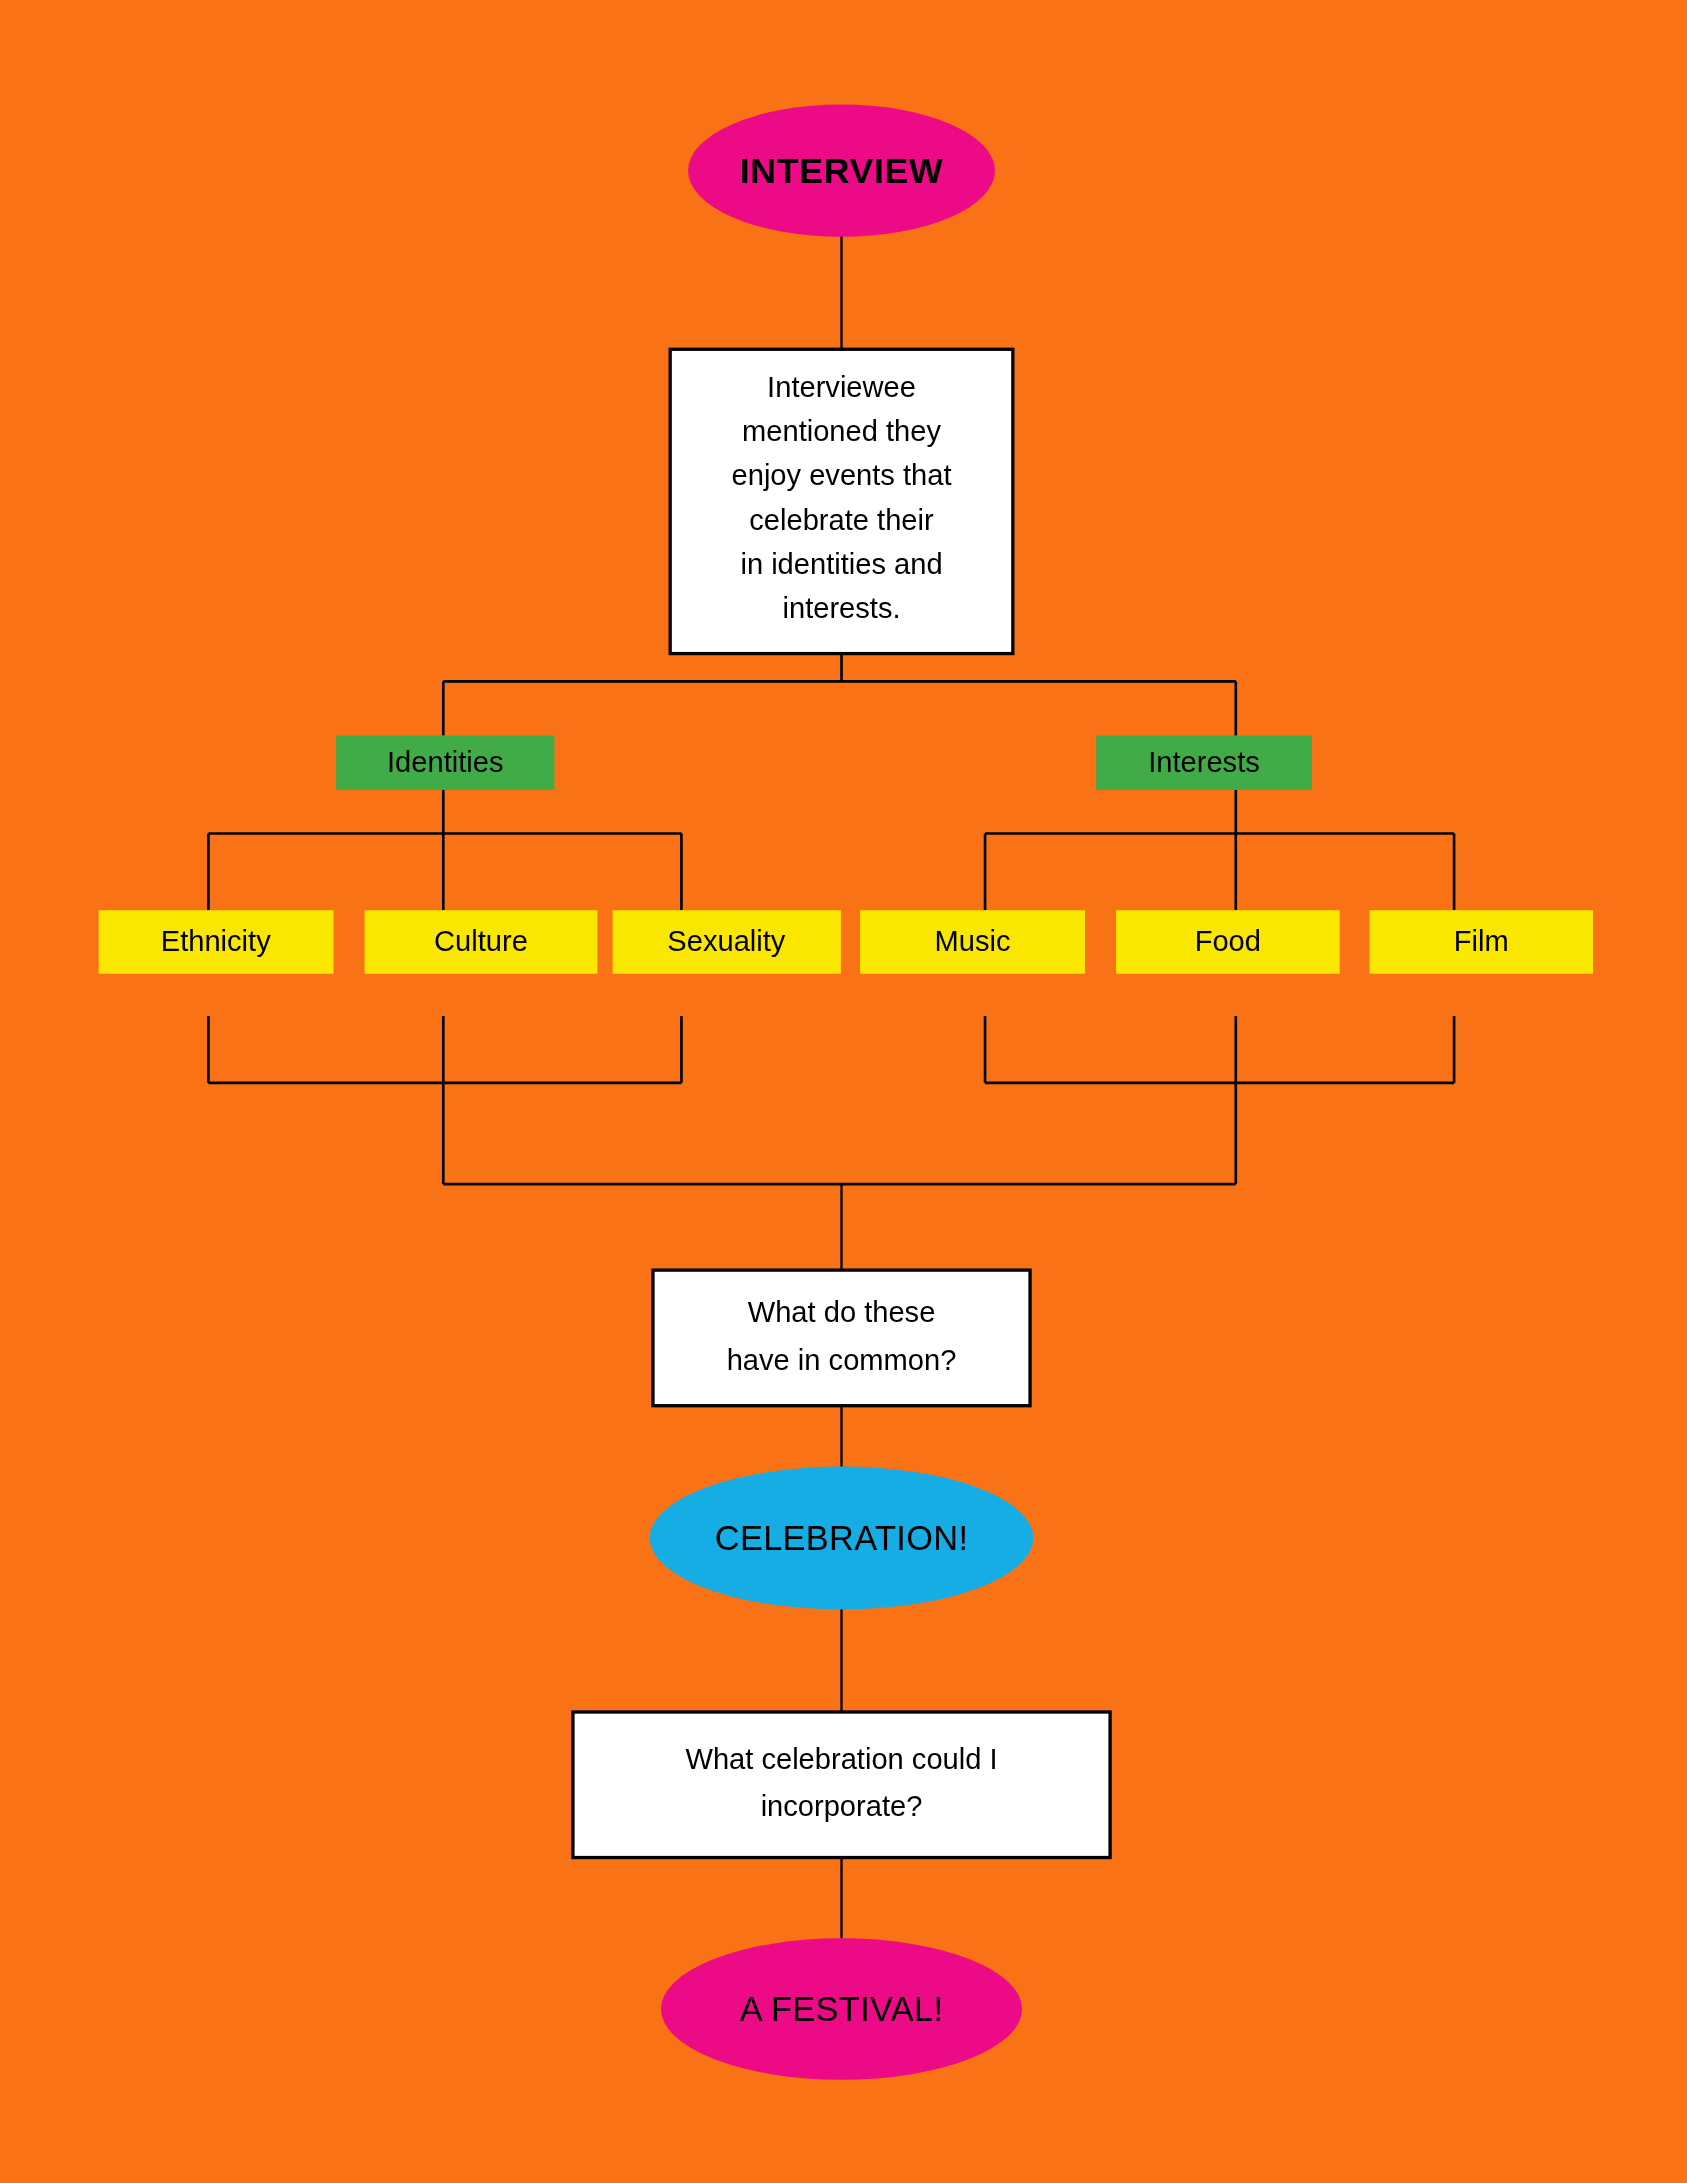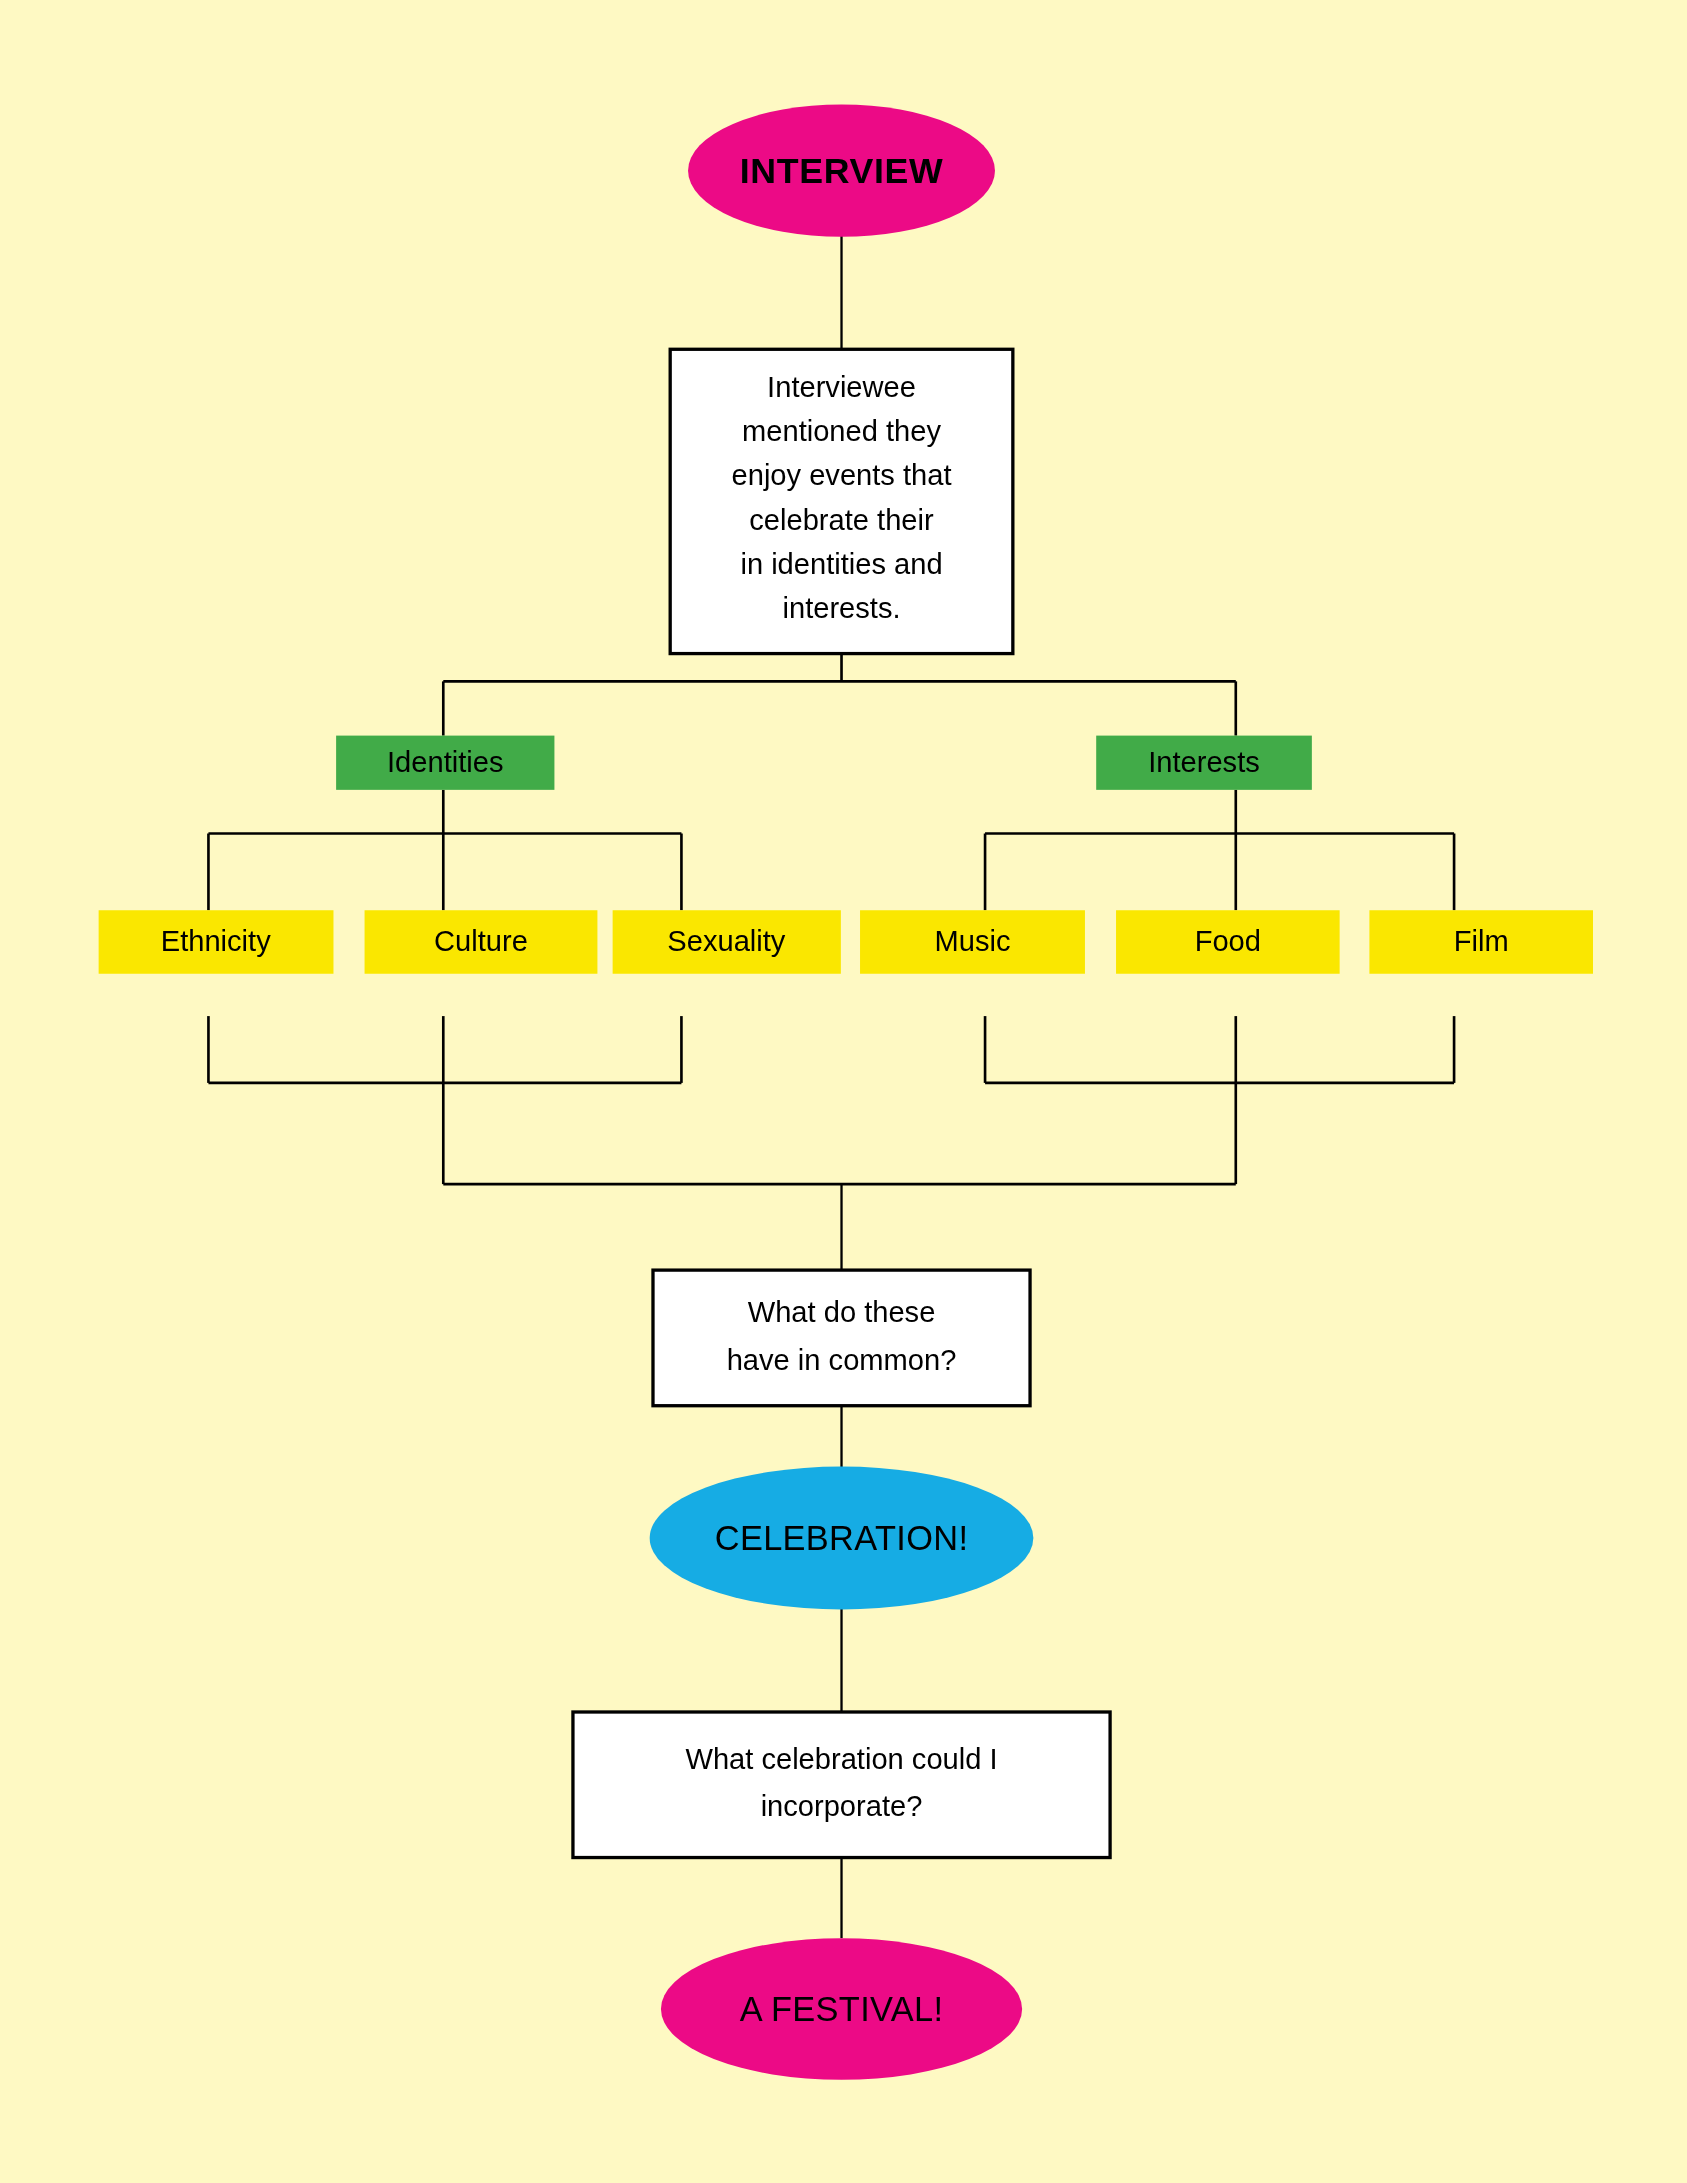--- a/index.html
+++ b/index.html
@@ -10,21 +10,21 @@
   body {
     width: 1687px;
     height: 2183px;
     font-family: "Liberation Sans", sans-serif;
     overflow: hidden;
   }
   #flow-root {
     position: relative;
     width: 1687px;
     height: 2183px;
-    background: #fef9c3;
+    background: #f97316;
   }
   svg.flow-canvas {
     position: absolute;
     top: 0;
     left: 0;
     width: 1687px;
     height: 2183px;
     display: block;
   }
   .node-text {

